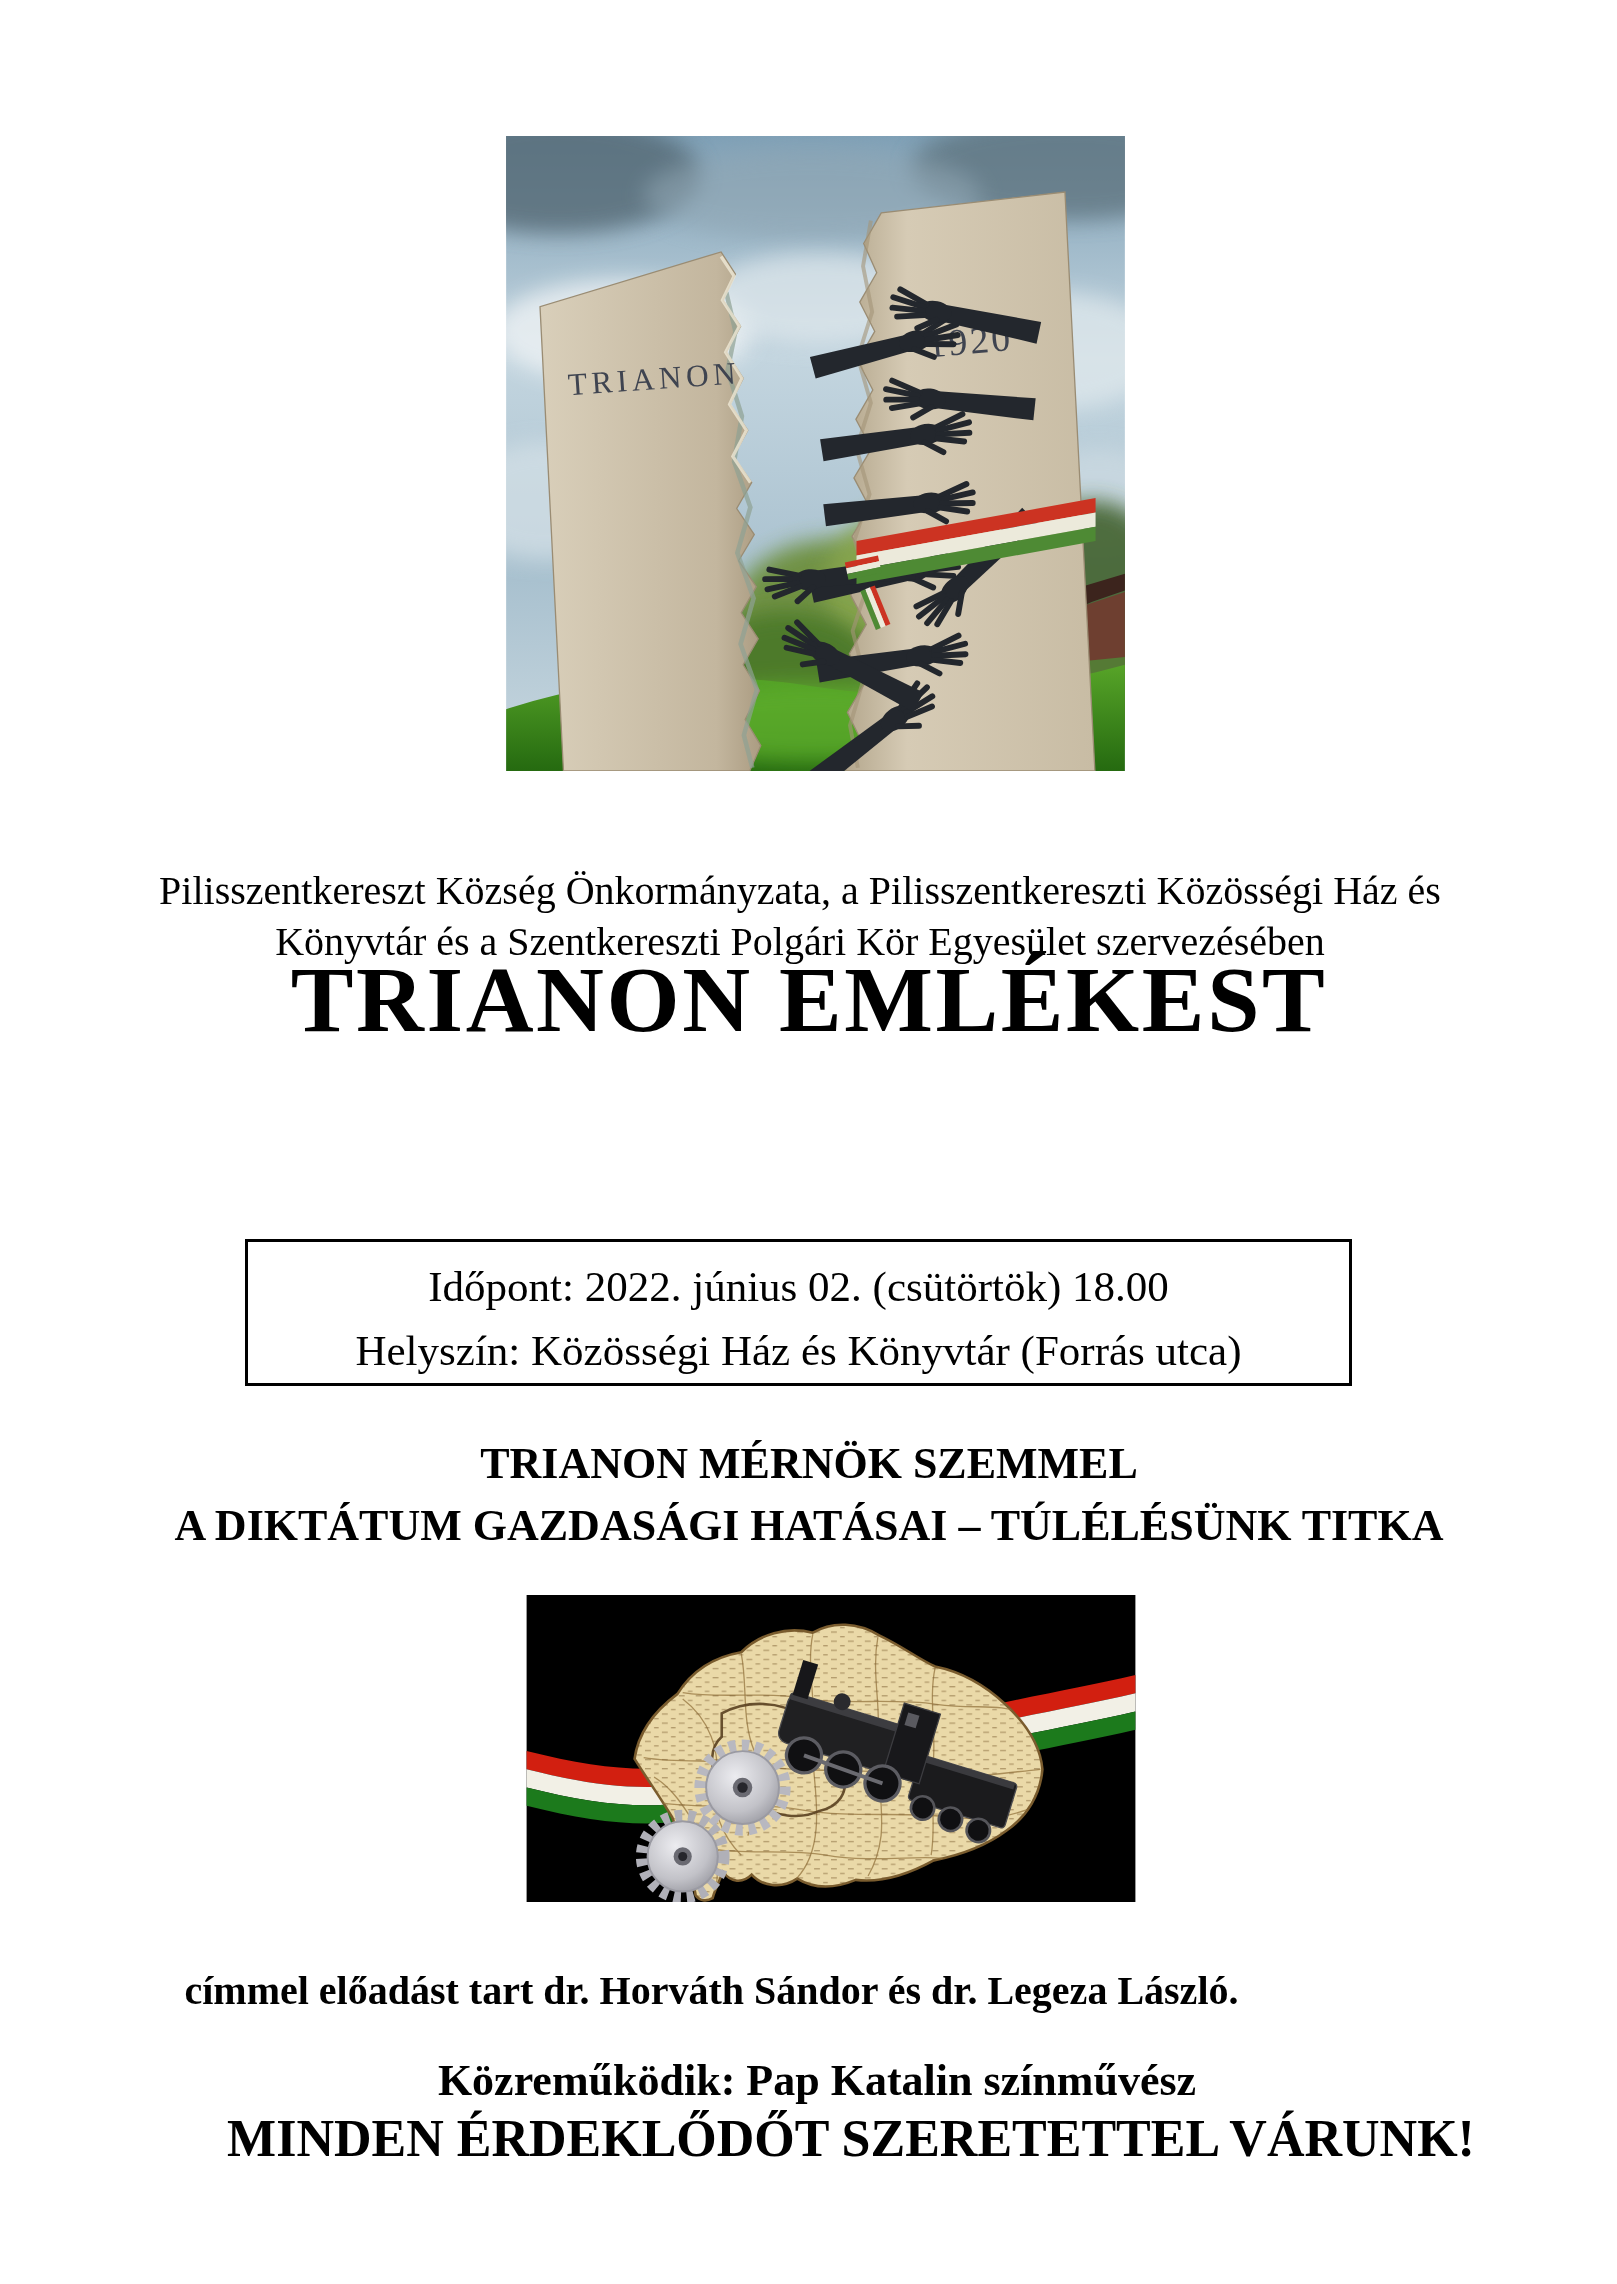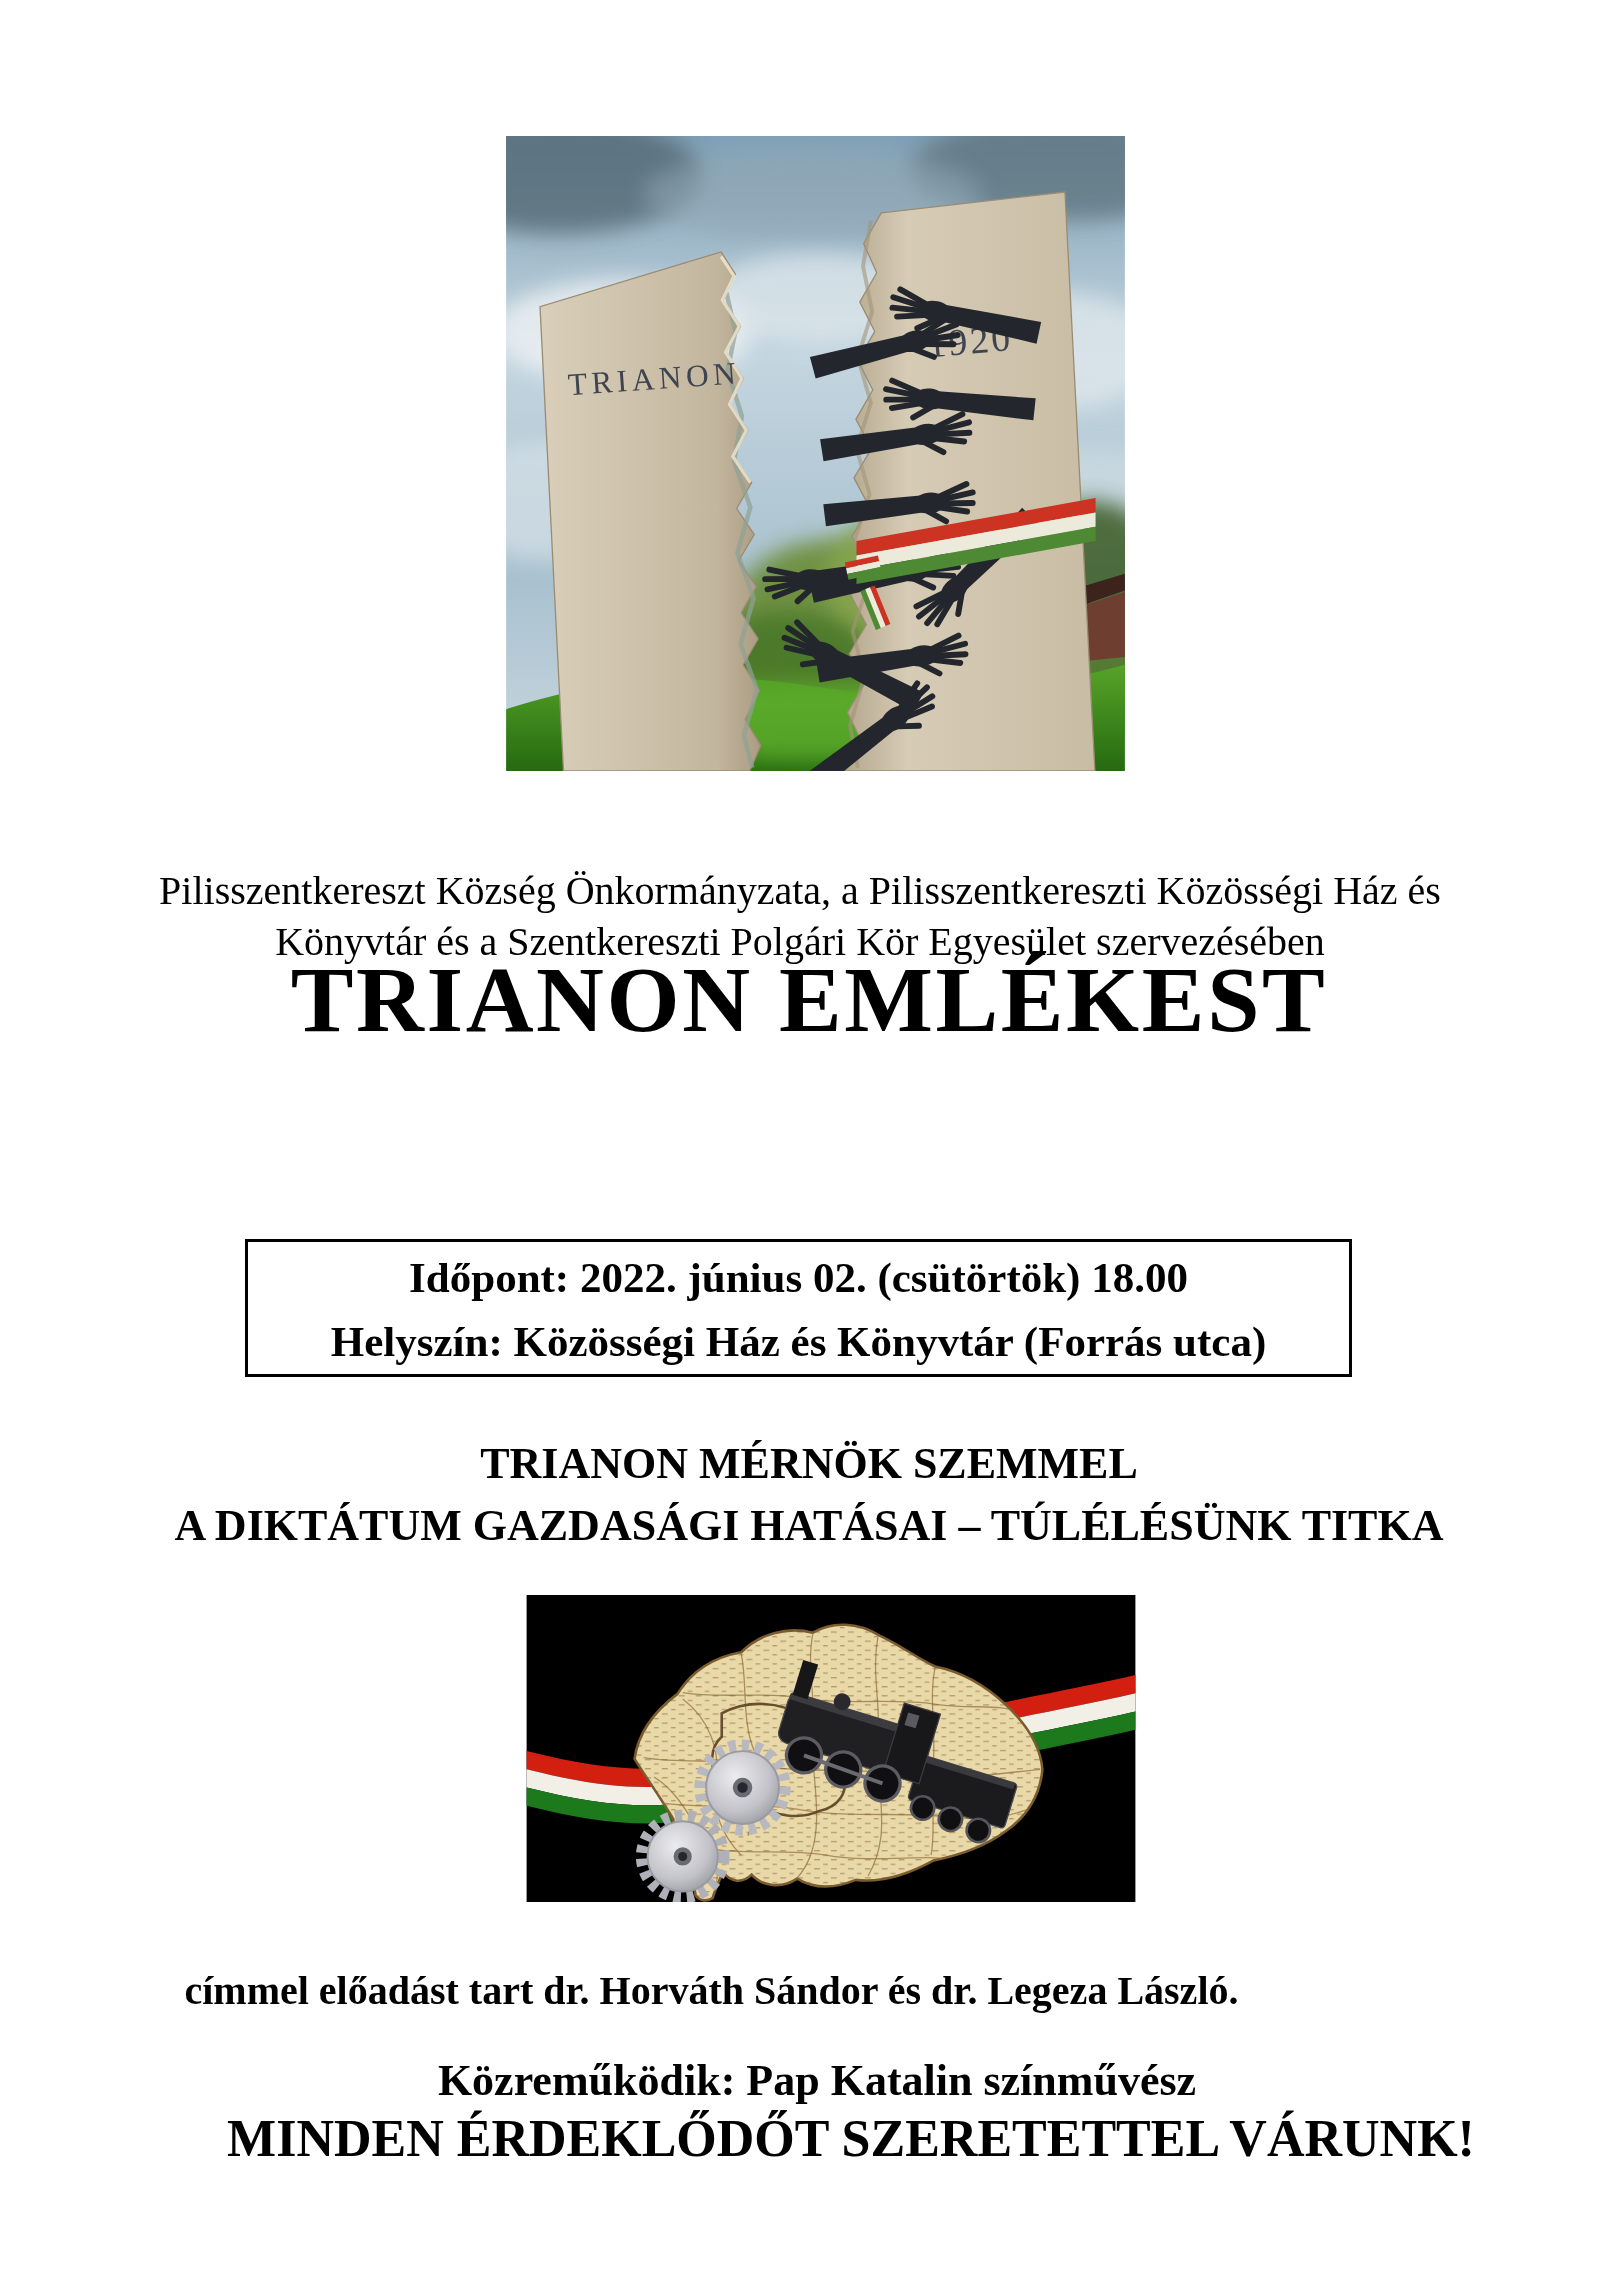--- a/index.html
+++ b/index.html
@@ -12,21 +12,21 @@
   .photo svg{display:block;width:619px;height:635px;}
   
   .mapfig{left:526px;top:1595px;width:610px;height:307px;}
   .mapfig svg{display:block;width:610px;height:307px;}
   
   .org{left:0;top:825px;width:1600px;text-align:center;font-size:40px;line-height:51px;font-weight:400;}
   .title{left:0;top:946px;width:1618px;text-align:center;font-size:94px;line-height:107px;
          font-weight:700;letter-spacing:2.6px;margin:0;}
   .intro{left:0;top:1080px;width:1618px;text-align:center;font-size:40px;line-height:50px;font-weight:400;}
   .details-box{left:245px;top:1239px;width:1101px;height:128px;border:3.3px solid #000;
-               text-align:center;font-size:43px;font-weight:700;line-height:64px;padding-top:4px;}
+               text-align:center;font-size:43px;font-weight:400;line-height:64px;padding-top:13px;}
   .lecture{left:0;top:1433px;width:1618px;text-align:center;font-size:44px;line-height:62px;
            font-weight:700;margin:0;}
   .speakers{left:0;top:1925px;width:1423px;text-align:center;font-size:40px;line-height:52px;font-weight:700;}
   .contributor{left:0;top:2011px;width:1618px;text-align:center;font-size:44px;line-height:52px;font-weight:700;padding-left:8px;}
   .closing{left:0;top:2109px;width:1618px;text-align:center;font-size:52px;line-height:60px;
            font-weight:700;margin:0;padding-left:42px;}
   
   .fg{stroke:#23272d;stroke-width:9;stroke-linecap:round;fill:none;}
   .county{stroke:#9a7b45;stroke-width:2;fill:none;opacity:.8;}
   .inscription{font-family:"Liberation Serif",serif;fill:#3f4450;}

